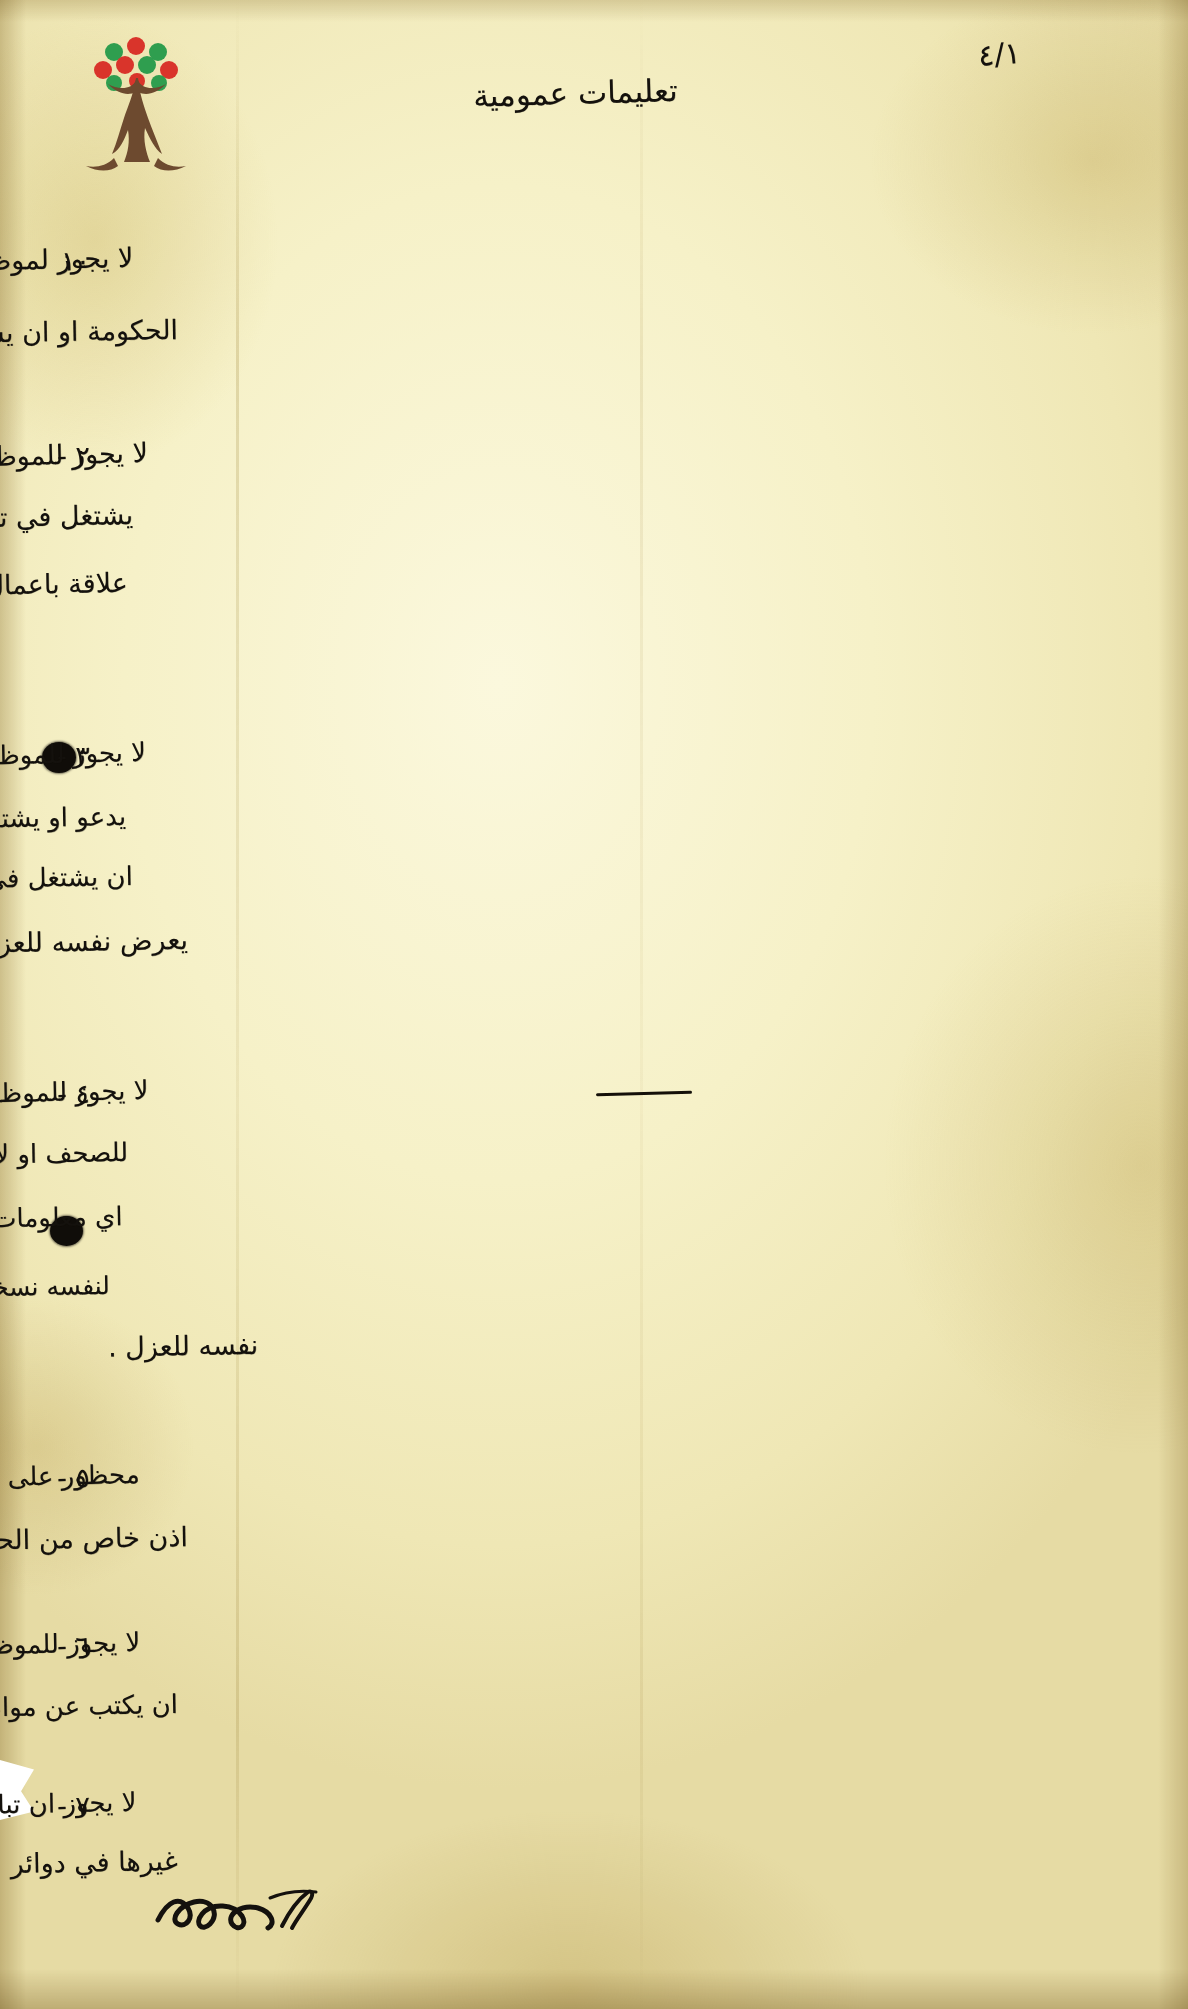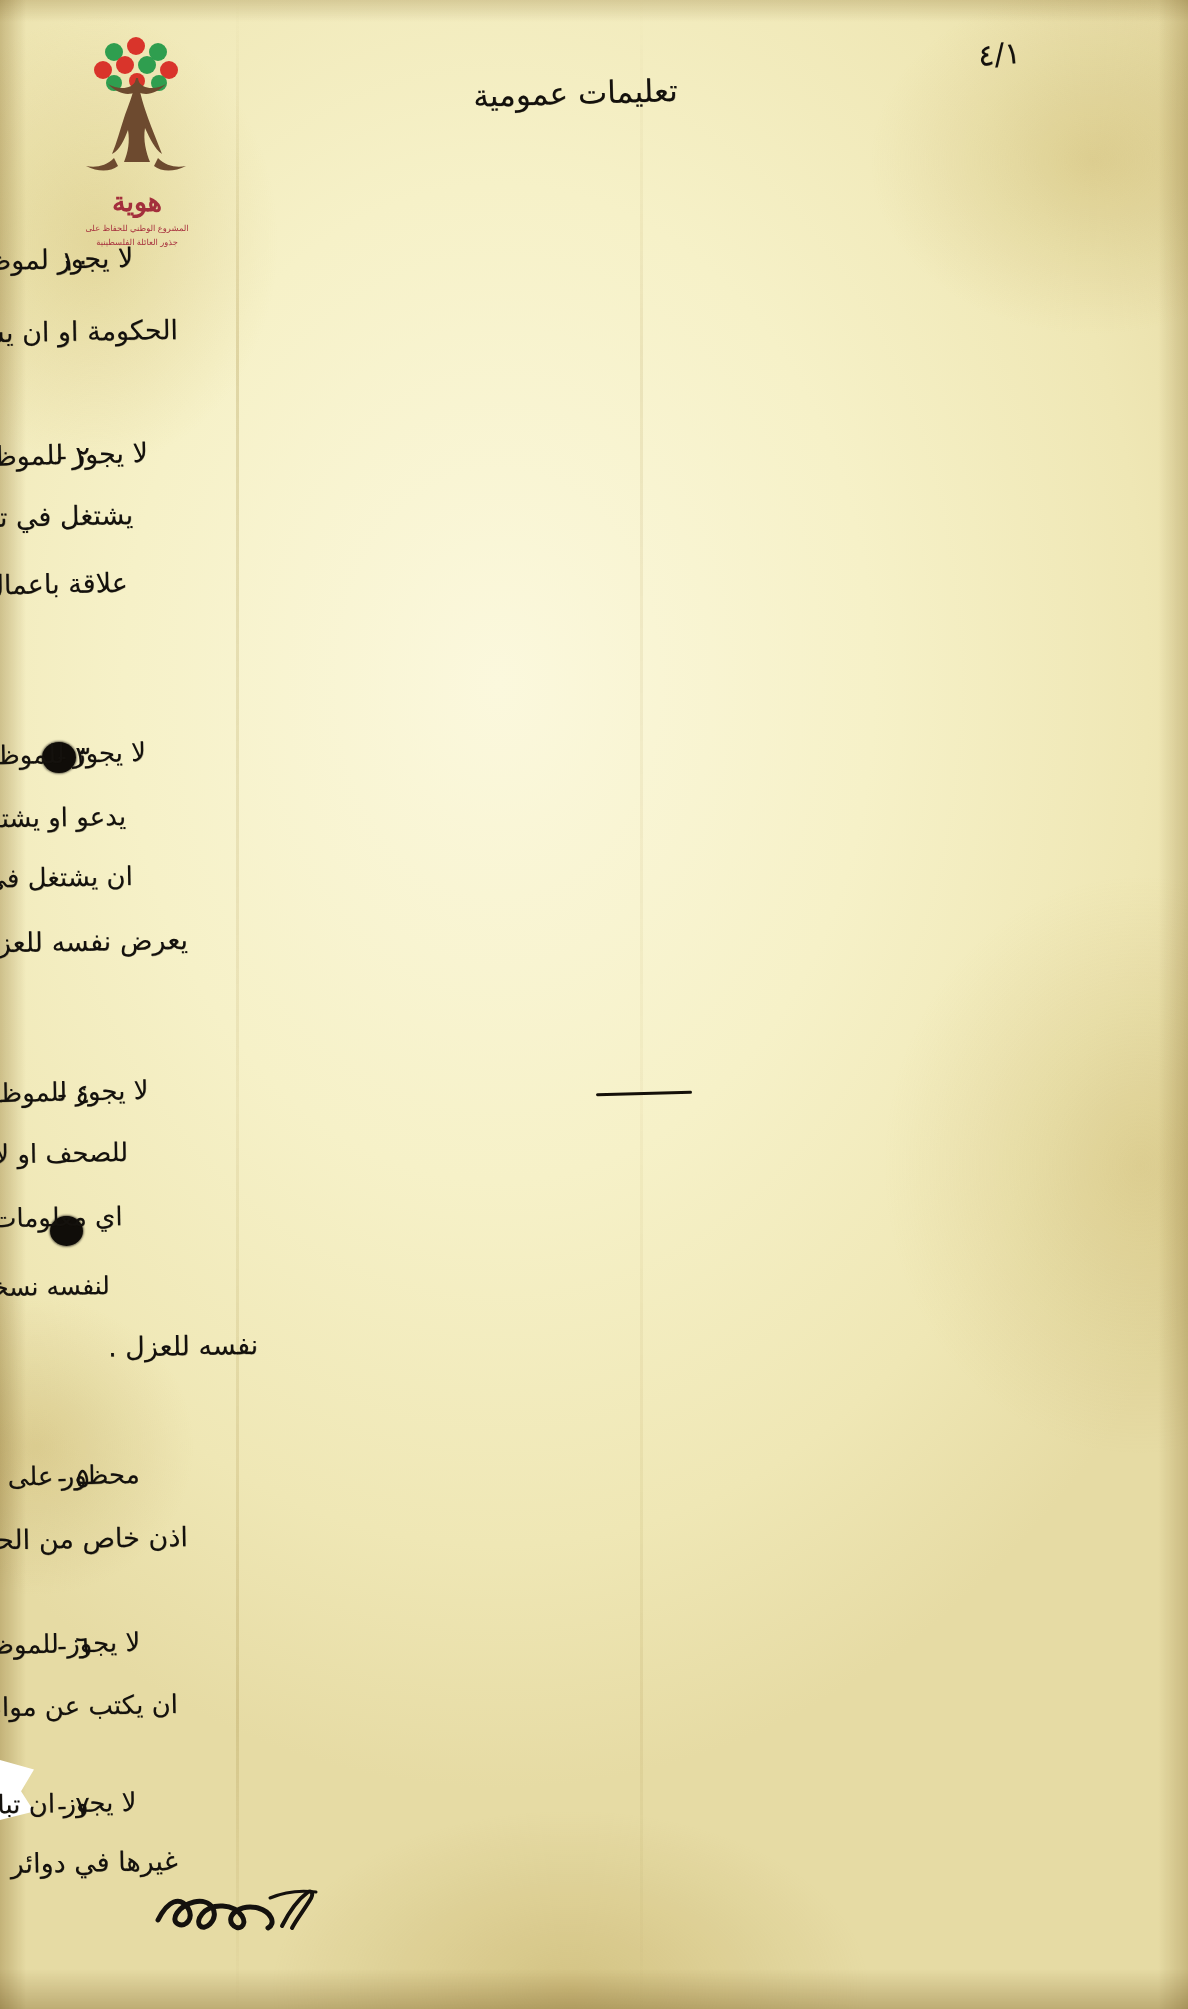--- a/index.html
+++ b/index.html
@@ -208,25 +208,20 @@
         <circle cx="97" cy="57" r="8" fill="#2f9e4f"></circle>
       </g>
 
       <path d="M74 52 C71 70, 66 80, 62 92 C58 104, 55 116, 50 128 C58 124, 62 114, 66 104 C68 116, 66 126, 62 136 L88 136 C84 126, 81 114, 83 102 C88 113, 93 123, 100 128 C95 115, 90 103, 86 92 C82 80, 78 70, 76 52 Z" fill="#6d4a2f"></path>
       <path d="M74 54 C70 64, 56 64, 46 58 C56 68, 66 70, 74 66 Z" fill="#6d4a2f"></path>
       <path d="M76 54 C80 64, 94 64, 104 58 C94 68, 84 70, 76 66 Z" fill="#6d4a2f"></path>
 
       <path d="M52 132 C44 140, 34 142, 24 140 C36 146, 48 146, 56 140 Z" fill="#6d4a2f"></path>
       <path d="M96 132 C104 140, 114 142, 124 140 C112 146, 100 146, 92 140 Z" fill="#6d4a2f"></path>
     </svg>
-    <div class="logo-caption">
-      <div class="logo-word">هوية</div>
-      <div class="logo-sub">المشروع الوطني للحفاظ على</div>
-      <div class="logo-sub">جذور العائلة الفلسطينية</div>
-    </div>
   </div>
 
   <div class="hw ink title">تعليمات عمومية</div>
 
   <div class="hw ink pagenum">٤/١</div>
 
   <div class="blob b1"></div>
   <div class="blob b2"></div>
 
   <div class="hw ink num" style="top:245px; right:1098px; transform:rotate(-1deg);margin-left:20px;">١٠</div>

